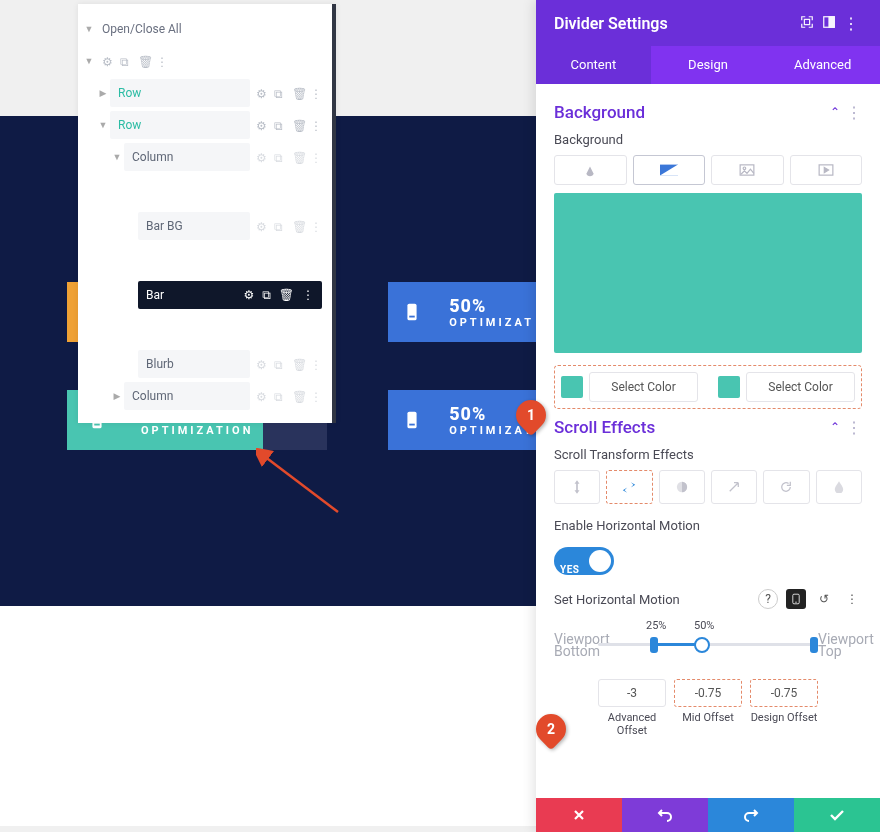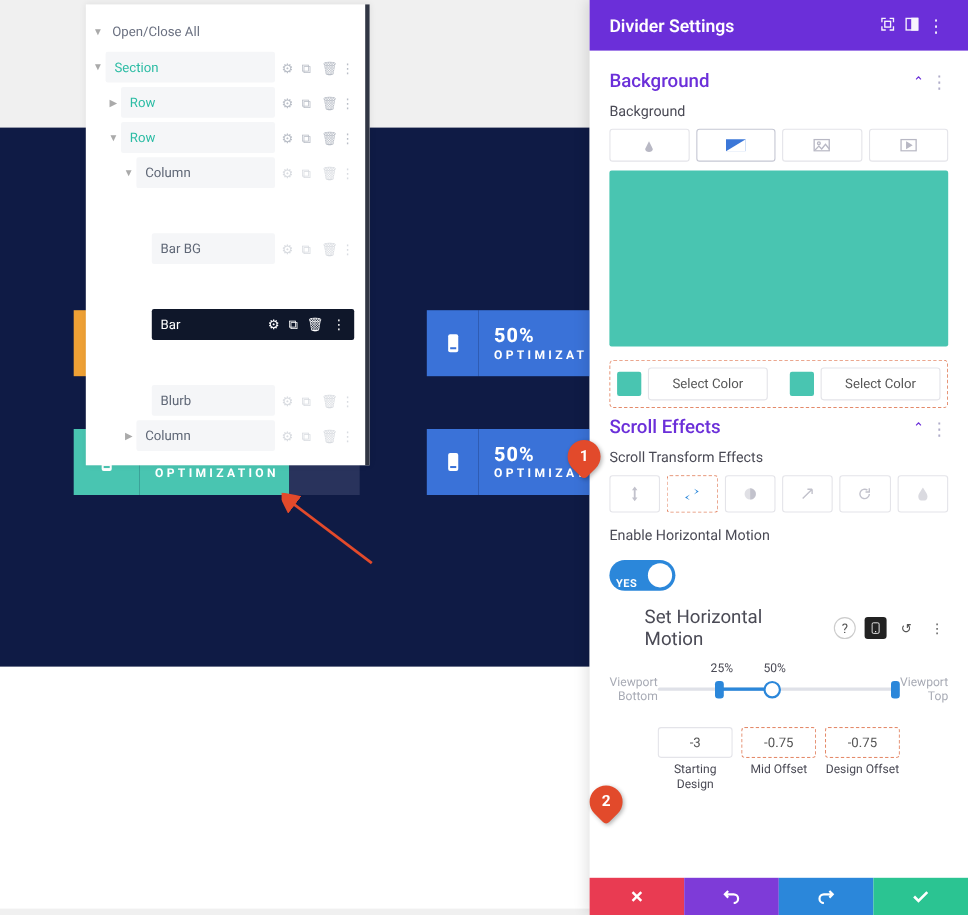--- a/index.html
+++ b/index.html
@@ -53,28 +53,28 @@
 .color-pick { flex: 1; display: flex; align-items: center; gap: 6px; }
 .color-sw { width: 22px; height: 22px; background: #49c5b1; border-radius: 2px; }
 .color-btn { flex: 1; height: 30px; border: 1px solid #e4e4e9; border-radius: 3px; font-size: 12px; color: #555; background: #fff; cursor: pointer; }
 .eff-tabs { display: flex; gap: 6px; margin: 8px 0 14px; }
 .eff-tab { flex: 1; height: 34px; border: 1px solid #e4e4e9; border-radius: 3px; display: flex; align-items: center; justify-content: center; color: #c2c2cc; cursor: pointer; }
 .eff-tab.hl { border: 1.5px dashed #e48a6a; color: #3b77d8; }
 .toggle-wrap { display: inline-flex; align-items: flex-end; background: #2b87da; border-radius: 18px; height: 28px; width: 60px; padding: 0 6px; margin: 6px 0 14px; cursor: pointer; position: relative; }
 .toggle-wrap .yes { color: #fff; font-size: 10px; font-weight: 700; letter-spacing: .5px; }
 .toggle-wrap .knob { position: absolute; right: 3px; top: 3px; width: 22px; height: 22px; background: #fff; border-radius: 11px; }
 .hm-head { display: flex; align-items: center; gap: 8px; margin-bottom: 10px; }
-.hm-head .t { font-size: 17px; color: #4a4a55; flex: 1; margin-left: 32px; }
+.hm-head .t { font-size: 13px; color: #4a4a55; flex: 1; }
 .mini-ic { width: 20px; height: 20px; border-radius: 3px; display: flex; align-items: center; justify-content: center; font-size: 12px; color: #555; cursor: pointer; }
 .slider-wrap { position: relative; height: 58px; }
 .slider-rail { position: absolute; left: 44px; right: 44px; top: 24px; height: 3px; background: #dfe1e8; border-radius: 2px; }
 .slider-rail .seg { position: absolute; top: 0; height: 3px; background: #2b87da; }
 .slider-h { position: absolute; top: 18px; width: 8px; height: 16px; background: #2b87da; border-radius: 3px; cursor: pointer; }
 .slider-h.big { width: 16px; height: 16px; border-radius: 8px; top: 18px; border: 2px solid #2b87da; background: #fff; }
-.slider-edge { position: absolute; font-size: 11px; color: #a8abb5; width: 44px; text-align: right; line-height: 12px; }
+.slider-edge { position: absolute; font-size: 14px; color: #a8abb5; width: 44px; text-align: left; line-height: 12px; }
 .tick-lbl { position: absolute; font-size: 11px; color: #4a4a55; top: 0; }
 .off-row { display: flex; gap: 8px; margin-top: 2px; }
 .off-col { flex: 1; text-align: center; }
 .off-in { width: 100%; height: 28px; border: 1px solid #e4e4e9; border-radius: 3px; text-align: center; font-size: 12px; color: #555; }
 .off-in.hl { border: 1.5px dashed #e48a6a; }
 .off-lbl { font-size: 11px; color: #4a4a55; margin-top: 4px; }
 .p-foot { display: flex; height: 34px; }
 .p-foot div { flex: 1; display: flex; align-items: center; justify-content: center; color: #fff; cursor: pointer; }
 
 
@@ -155,23 +155,20 @@
 </svg>
 
 <div class="layers">
   <div class="layers-row">
     <span class="disclosure">▼</span>
     <span style="flex:1; color:#6a7080; font-size:12px; padding-left:6px">Open/Close All</span>
   </div>
 
   <div class="layers-row indent-0">
     <span class="disclosure">▼</span>
-    <div class="lbl-box teal">
-        <span>Section</span>
-      </div>
     <div class="ctrls">
       <span>⚙</span>
       <span>⧉</span>
       <span>🗑</span>
       <span>⋮</span>
     </div>
   </div>
 
   <div class="layers-row indent-1">
     <span class="disclosure">▶</span>
@@ -275,20 +272,25 @@
         </svg>
     </div>
     <div class="hicon">
       <svg viewBox="0 0 16 16" width="14" height="14" fill="none" stroke="#fff" stroke-width="1.4">
           <rect x="2" y="2" width="12" height="12"></rect>
           <rect x="8" y="2" width="6" height="12" fill="#fff"></rect>
         </svg>
     </div>
     <div class="hicon">⋮</div>
   </div>
+  <div class="p-tabs">
+    <div class="tab active">Content</div>
+    <div class="tab">Design</div>
+    <div class="tab">Advanced</div>
+  </div>
   <div class="p-body">
 
     <div class="sec-head">
       <div class="t">Background</div>
       <div class="chev">⌃</div>
       <div class="dots">⋮</div>
     </div>
     <div class="field-lbl">Background</div>
     <div class="bg-tabs">
       <div class="bg-tab">
@@ -397,21 +399,21 @@
         <div class="seg" style="left:25%; width:25%"></div>
       </div>
       <div class="slider-h" style="left:96px"></div>
       <div class="slider-h big" style="left:140px"></div>
       <div class="slider-h" style="right:44px"></div>
     </div>
 
     <div class="off-row" style="padding:0 44px">
       <div class="off-col">
         <input class="off-in" value="-3" style="">
-        <div class="off-lbl">Starting Design</div>
+        <div class="off-lbl">Advanced Offset</div>
       </div>
       <div class="off-col">
         <input class="off-in hl" value="-0.75" style="">
         <div class="off-lbl">Mid Offset</div>
       </div>
       <div class="off-col">
         <input class="off-in hl" value="-0.75" style="">
         <div class="off-lbl">Design Offset</div>
       </div>
     </div>

